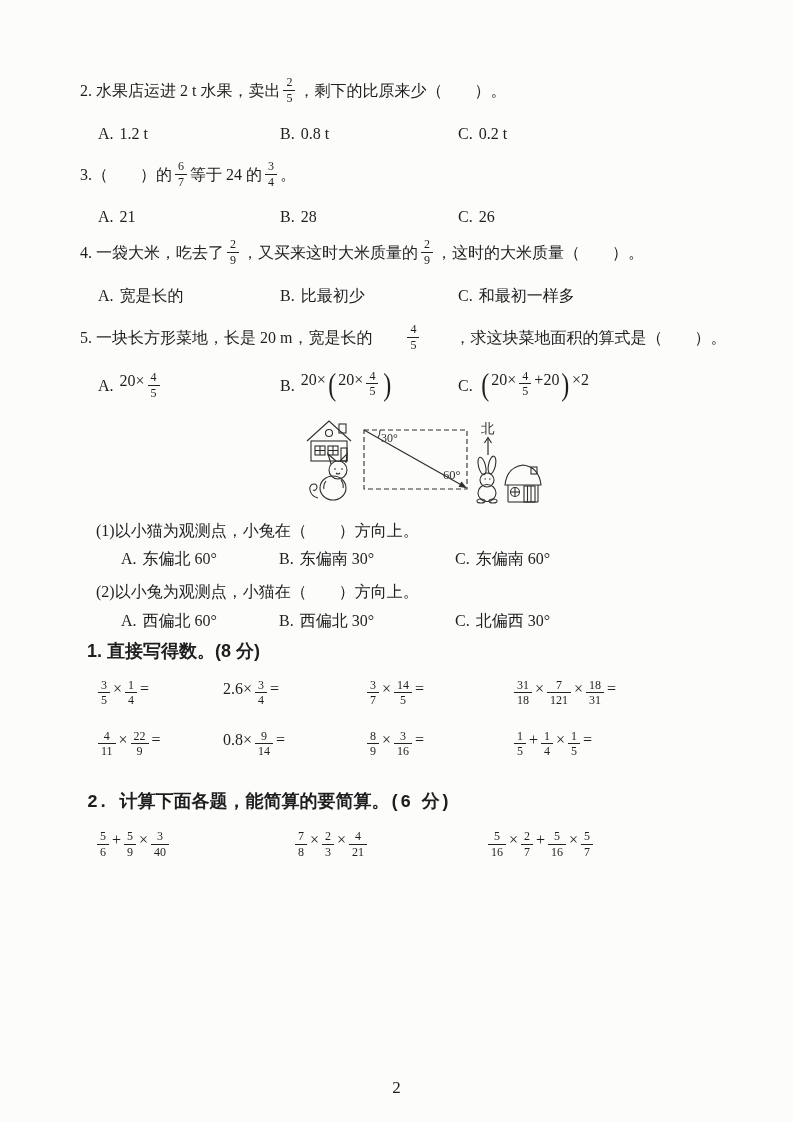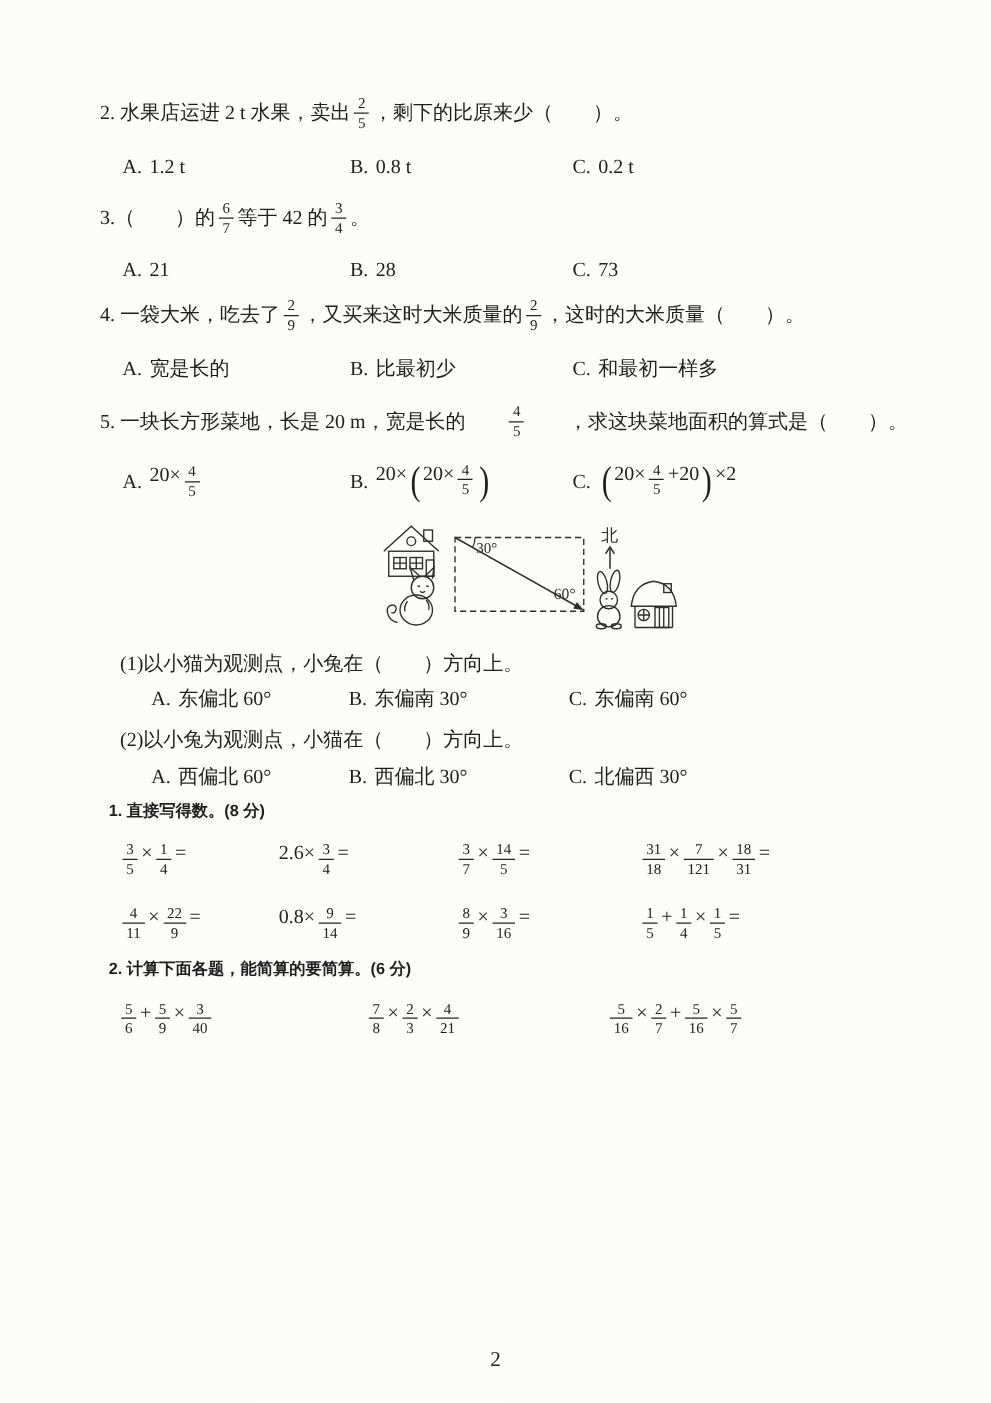--- a/index.html
+++ b/index.html
@@ -25,21 +25,21 @@
   .fd{display:block;padding:0 3px;}
   .bigp{
     display:inline-block;font-size:32px;font-weight:400;line-height:1;
     vertical-align:middle;transform:translateY(-2px) scaleX(.75);margin:0 1px;
   }
   .opts3{display:grid;grid-template-columns:182px 178px 1fr;margin-left:43px;align-items:center;}
   .opts-sub{display:grid;grid-template-columns:158px 176px 1fr;margin-left:66px;align-items:center;}
   .opt{display:flex;align-items:center;white-space:nowrap;}
   .olabel{margin-right:6px;}
   .sec-title{font-weight:bold;font-family:"Liberation Sans","DejaVu Sans",sans-serif;font-size:16.5px;}
-  .part-title{font-weight:bold;font-family:"Liberation Sans","DejaVu Sans",sans-serif;margin-left:32px;font-size:13px;}
+  .part-title{font-weight:bold;font-family:"Liberation Sans","DejaVu Sans",sans-serif;margin-left:32px;font-size:18px;}
   .calc4{display:grid;grid-template-columns:128px 141px 147px 1fr;margin-left:40px;align-items:center;}
   .calc3{display:grid;grid-template-columns:198px 193px 1fr;margin-left:39px;align-items:center;}
   .expr{display:flex;white-space:nowrap;}
   .figure-wrap{margin-left:247px;}
   .page-number{position:absolute;left:0;right:0;top:1078px;text-align:center;font-size:17px;}
   svg text{font-family:"Liberation Serif","DejaVu Serif",serif;}
 </style>
 </head>
 <body>
 
@@ -76,21 +76,21 @@
     </div>
   </div>
 
   <div>
     <div class="stem" style="margin-top:14px;">
         <span class="t">3.（　　）的</span>
         <span class="frac">
           <span class="fn">6</span>
           <span class="fd">7</span>
         </span>
-        <span class="t">等于 42 的</span>
+        <span class="t">等于 24 的</span>
         <span class="frac">
           <span class="fn">3</span>
           <span class="fd">4</span>
         </span>
         <span class="t">。</span>
       </div>
     <div class="opts3" style="margin-top:15px;">
       <span class="opt">
           <span class="olabel">A.</span>
           <span class="expr">
@@ -99,21 +99,21 @@
         </span>
       <span class="opt">
           <span class="olabel">B.</span>
           <span class="expr">
             <span class="t">28</span>
           </span>
         </span>
       <span class="opt">
           <span class="olabel">C.</span>
           <span class="expr">
-            <span class="t">73</span>
+            <span class="t">26</span>
           </span>
         </span>
     </div>
   </div>
 
   <div>
     <div class="stem" style="margin-top:9px;">
         <span class="t">4. 一袋大米，吃去了</span>
         <span class="frac">
           <span class="fn">2</span>
@@ -424,21 +424,21 @@
           </span>
           <span class="t">×</span>
           <span class="frac">
             <span class="fn">1</span>
             <span class="fd">5</span>
           </span>
           <span class="t">=</span>
         </span>
     </div>
 
-    <div class="part-title" style="margin-top:8px;">2. 计算下面各题，能简算的要简算。(6 分)</div>
+    <div class="part-title" style="margin-top:26px;font-family:Liberation Mono, monospace;">2. 计算下面各题，能简算的要简算。(6 分)</div>
 
     <div class="calc3" style="margin-top:12px;min-height:40px;">
       <span class="expr">
           <span class="frac">
             <span class="fn">5</span>
             <span class="fd">6</span>
           </span>
           <span class="t">+</span>
           <span class="frac">
             <span class="fn">5</span>

